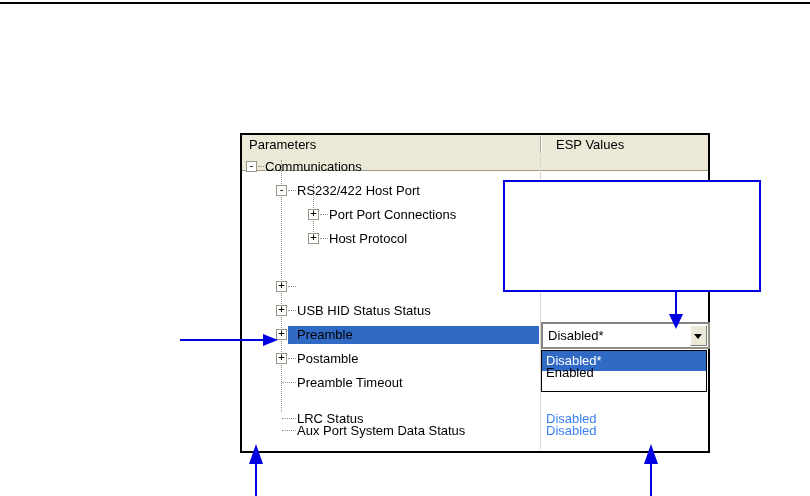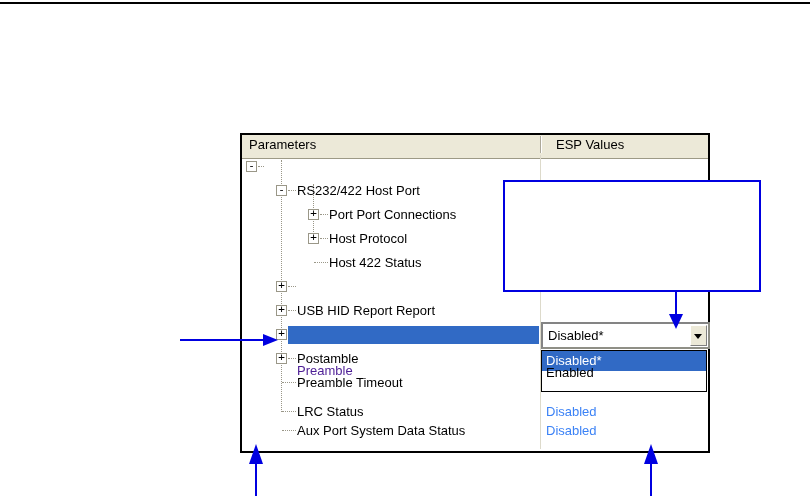--- a/index.html
+++ b/index.html
@@ -4,21 +4,21 @@
 <style>
   html,body{margin:0;padding:0;}
   body{font-family:"Liberation Sans",sans-serif;background:#fff;}
   #canvas{position:relative;width:810px;height:496px;background:#fff;overflow:hidden;}
 
   .top-rule{position:absolute;left:0;top:2px;width:810px;height:2px;background:#000;}
 
   
   .ptable{position:absolute;left:240px;top:133px;width:470px;height:320px;
           border:2px solid #000;box-sizing:border-box;background:#fff;z-index:1;}
-  .phead{position:absolute;left:0;top:0;width:100%;height:24px;background:#ECE9D8;
+  .phead{position:absolute;left:0;top:0;width:100%;height:36px;background:#ECE9D8;
          border-bottom:1px solid #9D9A86;box-sizing:border-box;text-align:right;}
   .phead .hcell{position:absolute;top:0;height:20px;line-height:19px;font-size:13px;color:#000;}
   .hcell.c1{left:7px;}
   .hcell.c2{left:314px;}
   .hdiv{position:absolute;left:298px;top:1px;width:1px;height:17px;background:#ACA899;}
   .hdiv2{position:absolute;left:299px;top:1px;width:1px;height:17px;background:#FFFFFF;}
   .bdiv{position:absolute;left:298px;top:20px;width:1px;height:294px;background:#DDDACB;}
 
   .vline{position:absolute;width:0;border-left:1px dotted #9A9788;}
   .vl1{left:39px;top:25px;height:252px;}
@@ -33,21 +33,21 @@
   .row .stub{position:absolute;top:11px;height:0;border-top:1px dotted #9A9788;}
   .lvl0 .exp{left:4px;}  .lvl0 .lbl{left:23px;}
   .lvl1 .exp{left:34px;} .lvl1 .lbl{left:55px;}
   .lvl2 .exp{left:66px;} .lvl2 .lbl{left:87px;}
   .lvl0 .stub-box{left:16px;width:6px;}
   .lvl1 .stub-box{left:46px;width:8px;}
   .lvl2 .stub-box{left:78px;width:8px;}
   .lvl1 .stub-leaf{left:40px;width:14px;}
   .lvl2 .stub-leaf{left:72px;width:14px;}
   .row .hl{position:absolute;left:46px;top:3px;width:251px;height:18px;background:#316AC5;z-index:2;}
-  .row.selected .lbl{color:#4c1d95;margin-top:36px;}
+  .row.selected .lbl{color:#000000;}
 
   
   .combo{position:absolute;left:541px;top:322px;width:169px;height:27px;box-sizing:border-box;
          border:2px solid;border-color:#848484 #8f8f86 #8f8f86 #848484;background:#fff;z-index:5;}
   .combo .cfield{position:absolute;left:1px;top:0;right:20px;height:23px;line-height:23px;
                  font-size:13px;padding-left:4px;color:#000;background:#fff;white-space:nowrap;overflow:hidden;}
   .combo .cbtn{position:absolute;right:1px;top:1px;width:17px;height:21px;background:#ECE9D8;
                border:1px solid;border-color:#fff #808080 #808080 #fff;box-sizing:border-box;}
   .combo .caret{position:absolute;left:3px;top:8px;width:0;height:0;
                 border-left:4px solid transparent;border-right:4px solid transparent;
@@ -95,75 +95,72 @@
       <span class="hdiv2"></span>
     </div>
     <div class="bdiv"></div>
 
     <div class="vline vl1"></div>
     <div class="vline vl2"></div>
 
     <div class="row lvl0" style="top:20px">
       <span class="exp">-</span>
       <span class="stub stub-box"></span>
+      <span class="lbl">Communications</span>
     </div>
 
     <div class="row lvl1" style="top:44px">
       <span class="exp">-</span>
       <span class="stub stub-box"></span>
       <span class="lbl">RS232/422 Host Port</span>
     </div>
 
     <div class="row lvl2" style="top:68px">
       <span class="exp">+</span>
       <span class="stub stub-box"></span>
       <span class="lbl">Port Port Connections</span>
     </div>
 
     <div class="row lvl2" style="top:92px">
       <span class="exp">+</span>
       <span class="stub stub-box"></span>
       <span class="lbl">Host Protocol</span>
     </div>
 
-    <div class="row lvl2" style="top:116px">
-      <span class="stub stub-leaf"></span>
-      <span class="lbl">Host 422 Status</span>
-    </div>
 
     <div class="row lvl1" style="top:140px">
       <span class="exp">+</span>
       <span class="stub stub-box"></span>
     </div>
 
     <div class="row lvl1" style="top:164px">
       <span class="exp">+</span>
       <span class="stub stub-box"></span>
-      <span class="lbl">USB HID Report Report</span>
+      <span class="lbl">USB HID Status Status</span>
     </div>
 
     <div class="row lvl1 selected" style="top:188px">
       <span class="exp">+</span>
       <span class="stub stub-box"></span>
       <span class="hl"></span>
       <span class="lbl">Preamble</span>
     </div>
 
     <div class="row lvl1" style="top:212px">
       <span class="exp">+</span>
       <span class="stub stub-box"></span>
       <span class="lbl">Postamble</span>
     </div>
 
     <div class="row lvl1" style="top:236px">
       <span class="stub stub-leaf"></span>
       <span class="lbl">Preamble Timeout</span>
     </div>
 
-    <div class="row lvl1" style="top:265px">
+    <div class="row lvl1" style="top:272px">
       <span class="stub stub-leaf"></span>
       <span class="lbl">LRC Status</span>
       <span class="val">Disabled</span>
     </div>
 
     <div class="row lvl1" style="top:284px">
       <span class="stub stub-leaf"></span>
       <span class="lbl">Aux Port System Data Status</span>
       <span class="val">Disabled</span>
     </div>

